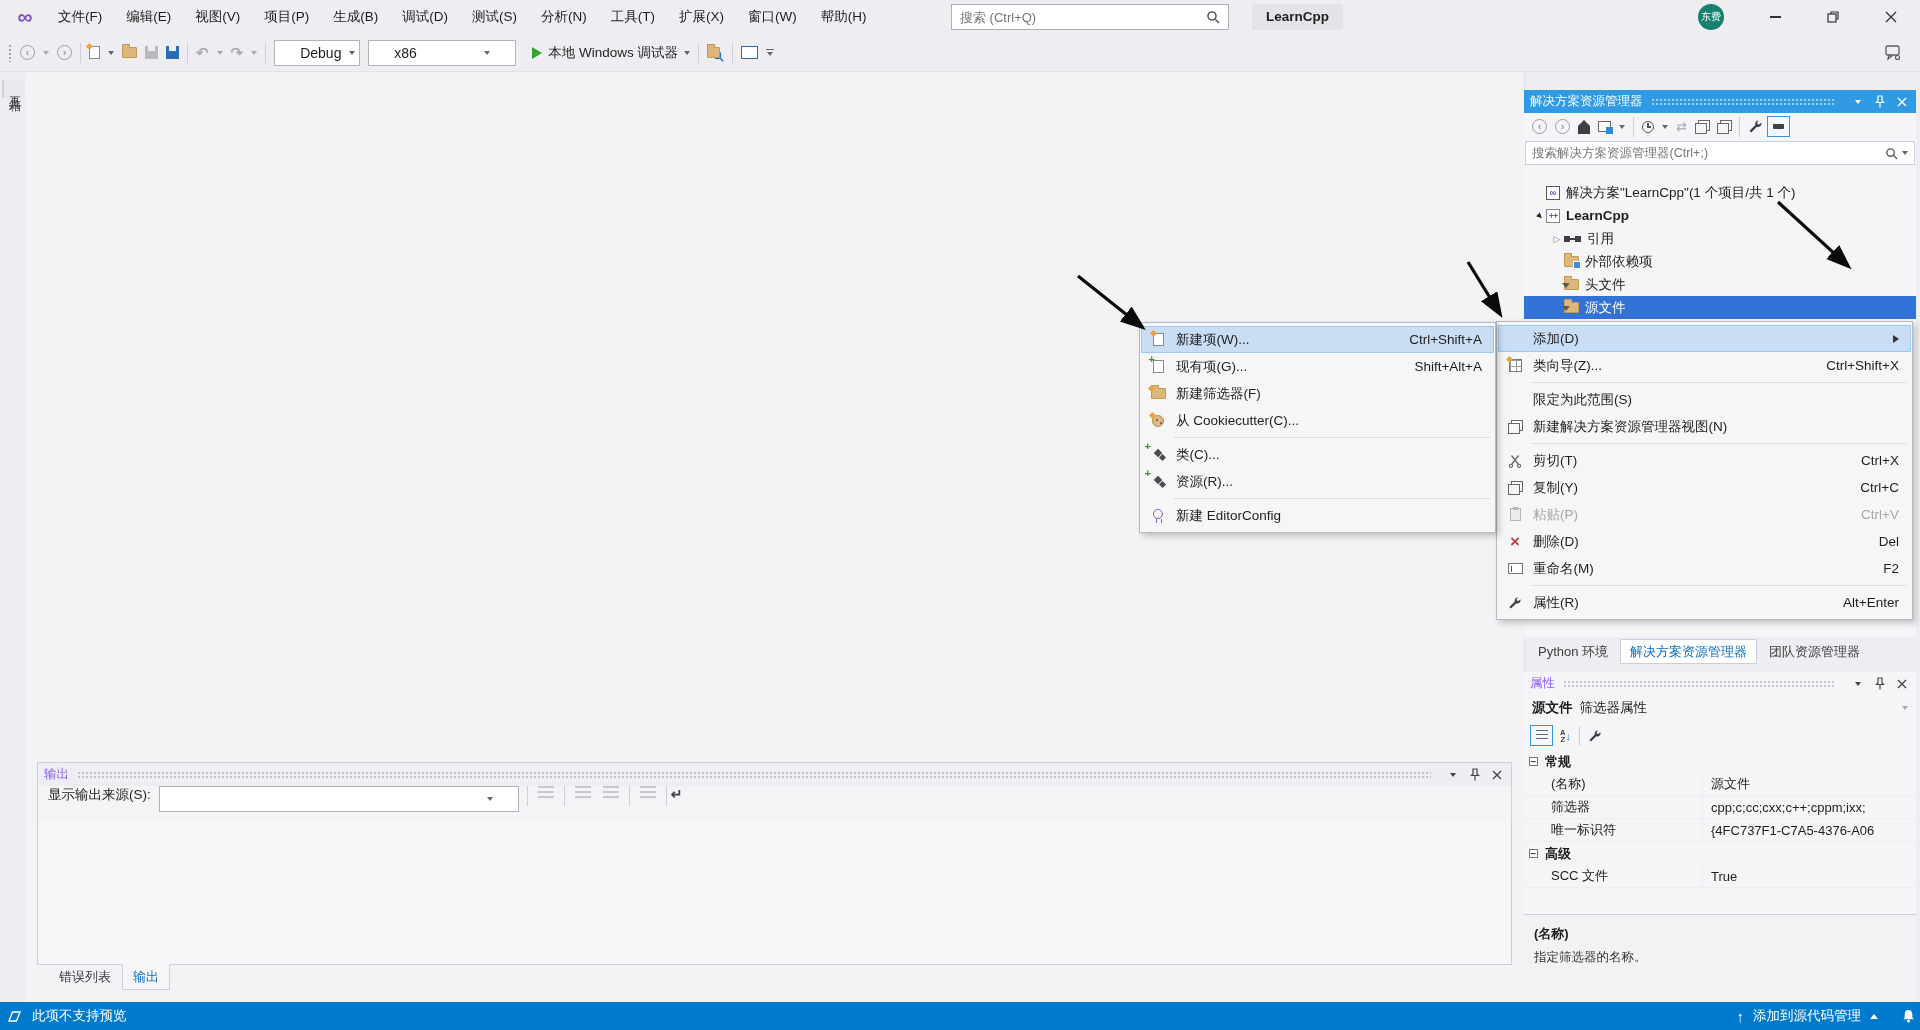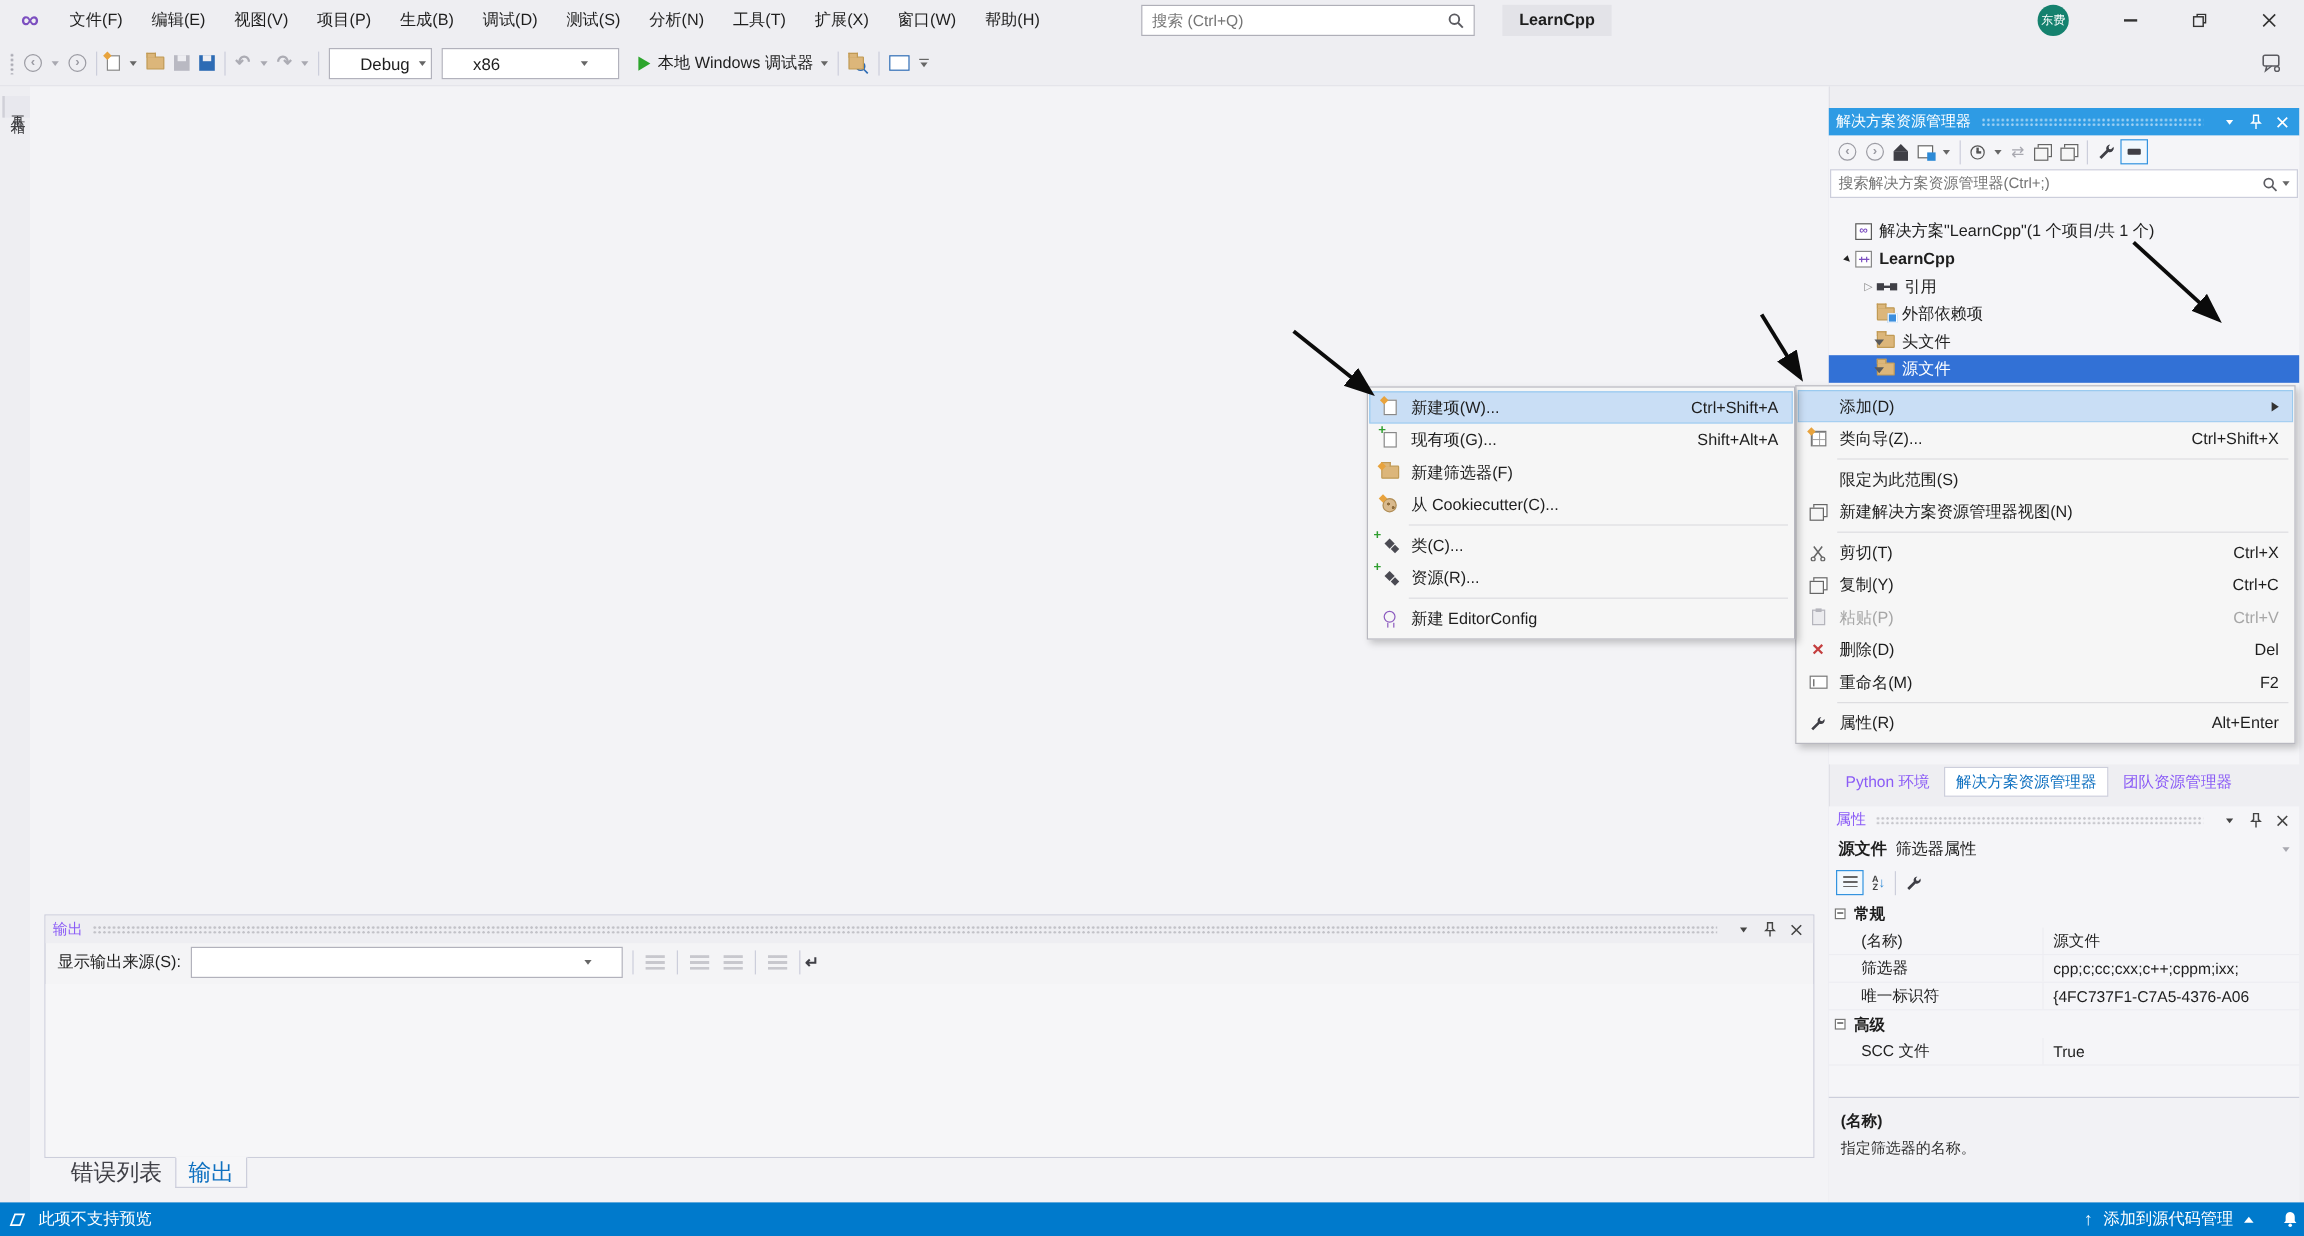--- a/index.html
+++ b/index.html
@@ -85,44 +85,44 @@
   .sol-ic { width:14px; height:14px; border:1px solid #5A5A5A; background:#fff; color:#7C4FC0; font-size:10px; font-weight:bold;
             display:flex; align-items:center; justify-content:center; }
   .proj-ic { width:14px; height:14px; border:1px solid #888; background:#fff; color:#7C4FC0; font-size:9px; font-weight:bold;
              display:flex; align-items:center; justify-content:center; letter-spacing:-1px; }
   .ref-ic { width:17px; height:8px; position:relative; background:linear-gradient(#3F3F46,#3F3F46) center/9px 2px no-repeat; }
   .ref-ic::before,.ref-ic::after { content:''; position:absolute; top:1px; width:6px; height:6px; background:#3F3F46; }
   .ref-ic::before { left:0; } .ref-ic::after { right:0; }
   .extd { position:relative; }
   .extd .bluebox { position:absolute; right:-3px; bottom:-3px; width:8px; height:8px; background:#3B8EDE; border:1px solid #fff; }
 
-  .dtab { height:25px; display:inline-flex; align-items:center; padding:0 9px; font-size:13px; color:#8b5cf6;
+  .dtab { height:25px; display:inline-flex; align-items:center; padding:0 9px; font-size:13px; color:#404040;
           border:1px solid transparent; }
   .dtab.active { background:#fff; color:#0E70C0; border-color:#CCCEDB; }
 
   
   #props { left:1524px; top:672px; width:392px; height:330px; background:#F5F5F8; }
   #objrow { display:flex; align-items:center; height:26px; padding:0 8px; font-size:13.5px; background:#F5F5F8; }
   #props-toolbar { display:flex; align-items:center; height:29px; padding:0 6px; }
   .togbtn { width:23px; height:21px; border:1px solid #3393DF; background:#F2F8FD; display:flex; align-items:center; justify-content:center; margin-right:3px; }
   .pcat { display:flex; align-items:center; height:23px; font-weight:bold; font-size:13px; padding-left:5px; gap:7px; }
   .cbox { width:9px; height:9px; border:1px solid #777; background:#fff; color:#444; font-size:10px; line-height:7px;
           display:inline-flex; align-items:center; justify-content:center; }
   .prow { display:flex; height:23px; align-items:center; border-bottom:1px solid #EDEDF2; font-size:13px; }
   .pname { width:178px; padding-left:27px; color:#222; overflow:hidden; white-space:nowrap; flex-shrink:0; }
   .pval { flex:1; padding-left:8px; overflow:hidden; white-space:nowrap; border-left:1px solid #EDEDF2; height:100%; display:flex; align-items:center; }
   #pdesc { position:absolute; left:0; bottom:0; width:100%; height:88px; background:#F2F2F5; border-top:1px solid #CCCEDB; padding:10px 10px; }
 
   
   #output { left:37px; top:762px; width:1475px; height:203px; background:#F4F4F6; border:1px solid #CCCEDB; }
   #output .phead { background:#EEEEF2; }
-  #out-toolbar { display:flex; align-items:center; height:32px; padding:0 10px; font-size:13.5px; }
+  #out-toolbar { display:flex; align-items:flex-start; height:32px; padding:0 10px; font-size:13.5px; }
   .gicon { width:16px; height:12px; margin:0 6px; background:repeating-linear-gradient(#B9B9C0 0 2px, transparent 2px 5px); }
   .otabs { left:48px; top:964px; display:flex; }
-  .otab { height:26px; display:inline-flex; align-items:center; padding:0 10px; font-size:19px; color:#3F3F46; border:1px solid transparent; }
+  .otab { height:26px; display:inline-flex; align-items:center; padding:0 10px; font-size:13px; color:#3F3F46; border:1px solid transparent; }
   .otab.active { background:#F6F6F8; color:#0E70C0; border-color:#CCCEDB; border-top-color:#F6F6F8; }
 
   
   #statusbar { left:0; top:1002px; width:1920px; height:28px; background:#007ACC; color:#fff; display:flex; align-items:center;
                font-size:13.5px; padding:0 4px; }
 
   
   .menu { position:absolute; background:#F6F6F6; border:1px solid #B8B8C0; box-shadow:3px 3px 6px rgba(0,0,0,.22);
           padding:3px 1px; z-index:40; display:flex; flex-direction:column; }
   .mi { display:flex; align-items:center; height:27px; padding:0 12px 0 4px; font-size:13.5px; position:relative; }

